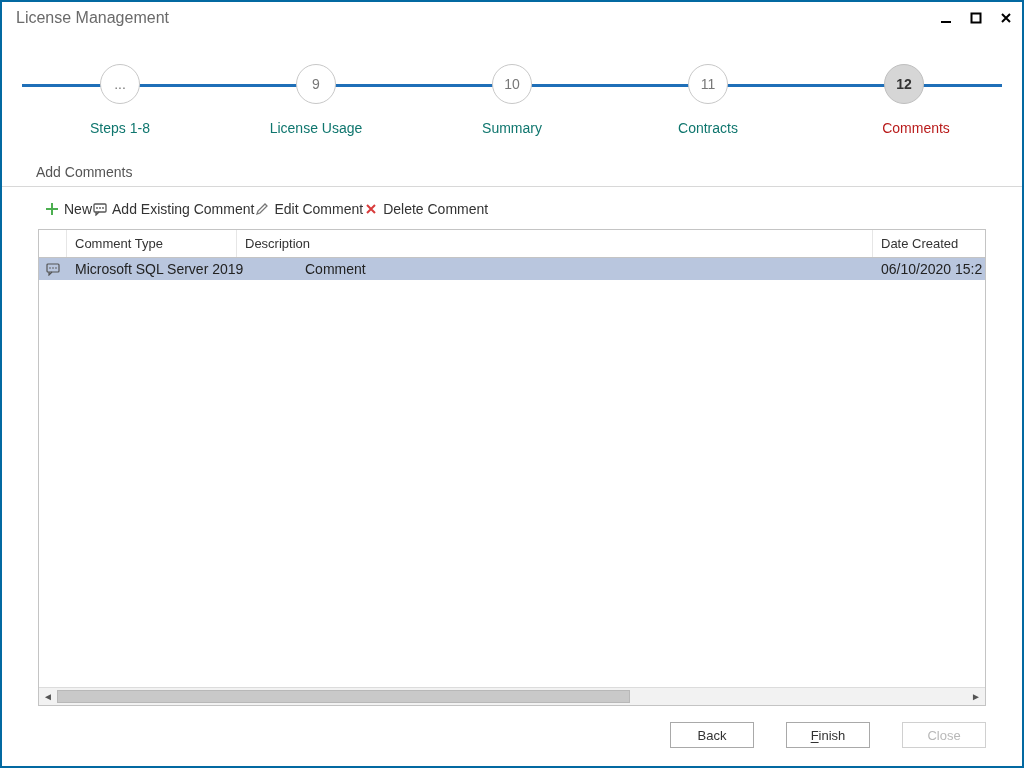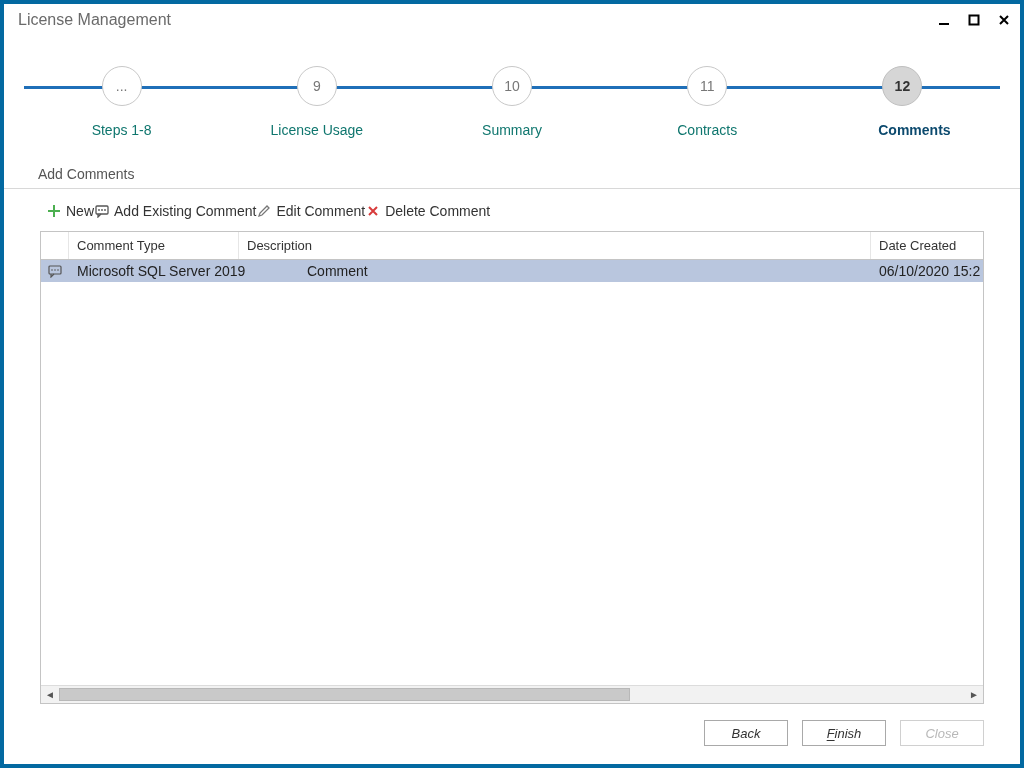--- a/index.html
+++ b/index.html
@@ -8,21 +8,21 @@
     width: 1024px; height: 768px;
     font-family: "Segoe UI", Tahoma, sans-serif;
     font-size: 13px;
     color: #333;
     background: #fff;
     overflow: hidden;
   }
   .window {
     width: 1024px; height: 768px;
     display: flex; flex-direction: column;
-    border: 4px solid #0369a1;
+    border: 2px solid #0369a1;
   }
   
   .titlebar {
     display: flex; align-items: center;
     height: 32px;
     padding: 0 6px 0 14px;
   }
   .titlebar .title {
     font-size: 16px; color: #6a6a6a;
     flex: 1;
@@ -65,22 +65,22 @@
     color: #333;
     font-weight: 600;
     border-color: #bfbfbf;
   }
   .step .label {
     margin-top: 16px;
     color: #0f766e;
     font-size: 14px;
   }
   .step.current .label {
-    color: #0c4a6e;
-    font-weight: 700;
+    color: #b91c1c;
+    font-weight: 400;
     margin-left: 24px;
   }
   .connector-line {
     position: absolute;
     top: 50px; 
     height: 3px;
     background: #1f6fb8;
     z-index: 1;
   }
   
@@ -167,23 +167,22 @@
   }
   .hs-btn {
     position:absolute; top:0; bottom:0; width:18px;
     display:flex; align-items:center; justify-content:center;
     color:#555; font-size:10px;
   }
   .hs-left{ left:0; } .hs-right{ right:0; }
 
   
   .footer {
-    display:flex; justify-content:flex-end; gap:14px;
+    display:flex; justify-content:flex-end; gap:32px;
     padding: 4px 36px 18px 0;
-    font-style: italic;
   }
   .btn {
     min-width: 84px; height: 26px;
     padding: 0 14px;
     border: 1px solid #a9a9a9;
     background: #fff;
     color: #333;
     font-size: 13px;
     display:inline-flex; align-items:center; justify-content:center;
     cursor:pointer;

